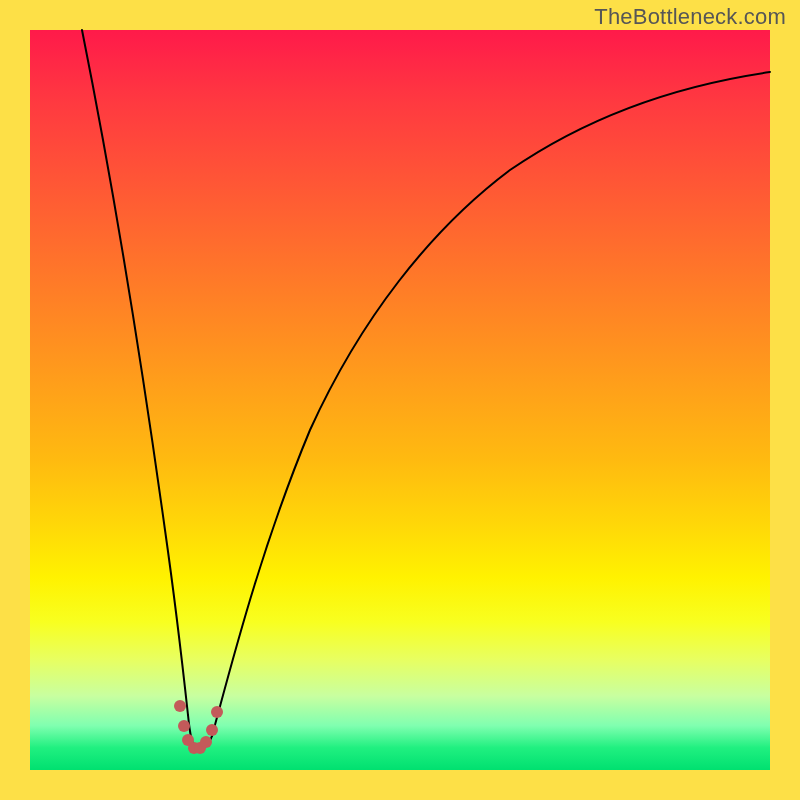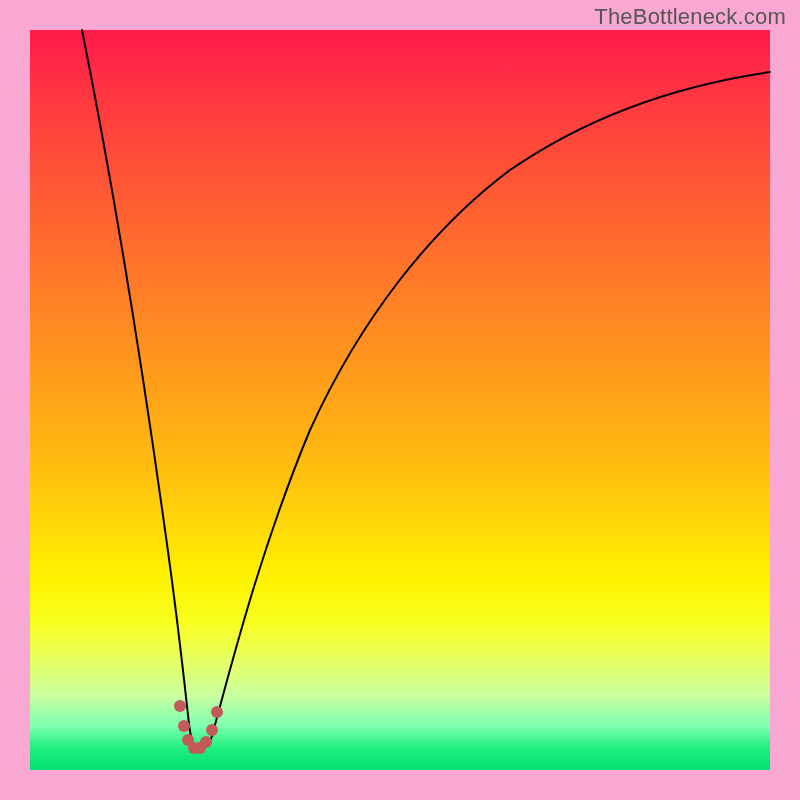--- a/index.html
+++ b/index.html
@@ -7,21 +7,21 @@
     padding: 0;
     width: 800px;
     height: 800px;
     overflow: hidden;
     font-family: Arial, Helvetica, sans-serif;
   }
   .frame {
     position: relative;
     width: 800px;
     height: 800px;
-    background: #f9a8d4;
+    background: #fde047;
   }
   .watermark {
     position: absolute;
     top: 4px;
     right: 14px;
     color: #565656;
     font-size: 22px;
     font-weight: 400;
     letter-spacing: 0.2px;
     z-index: 10;

